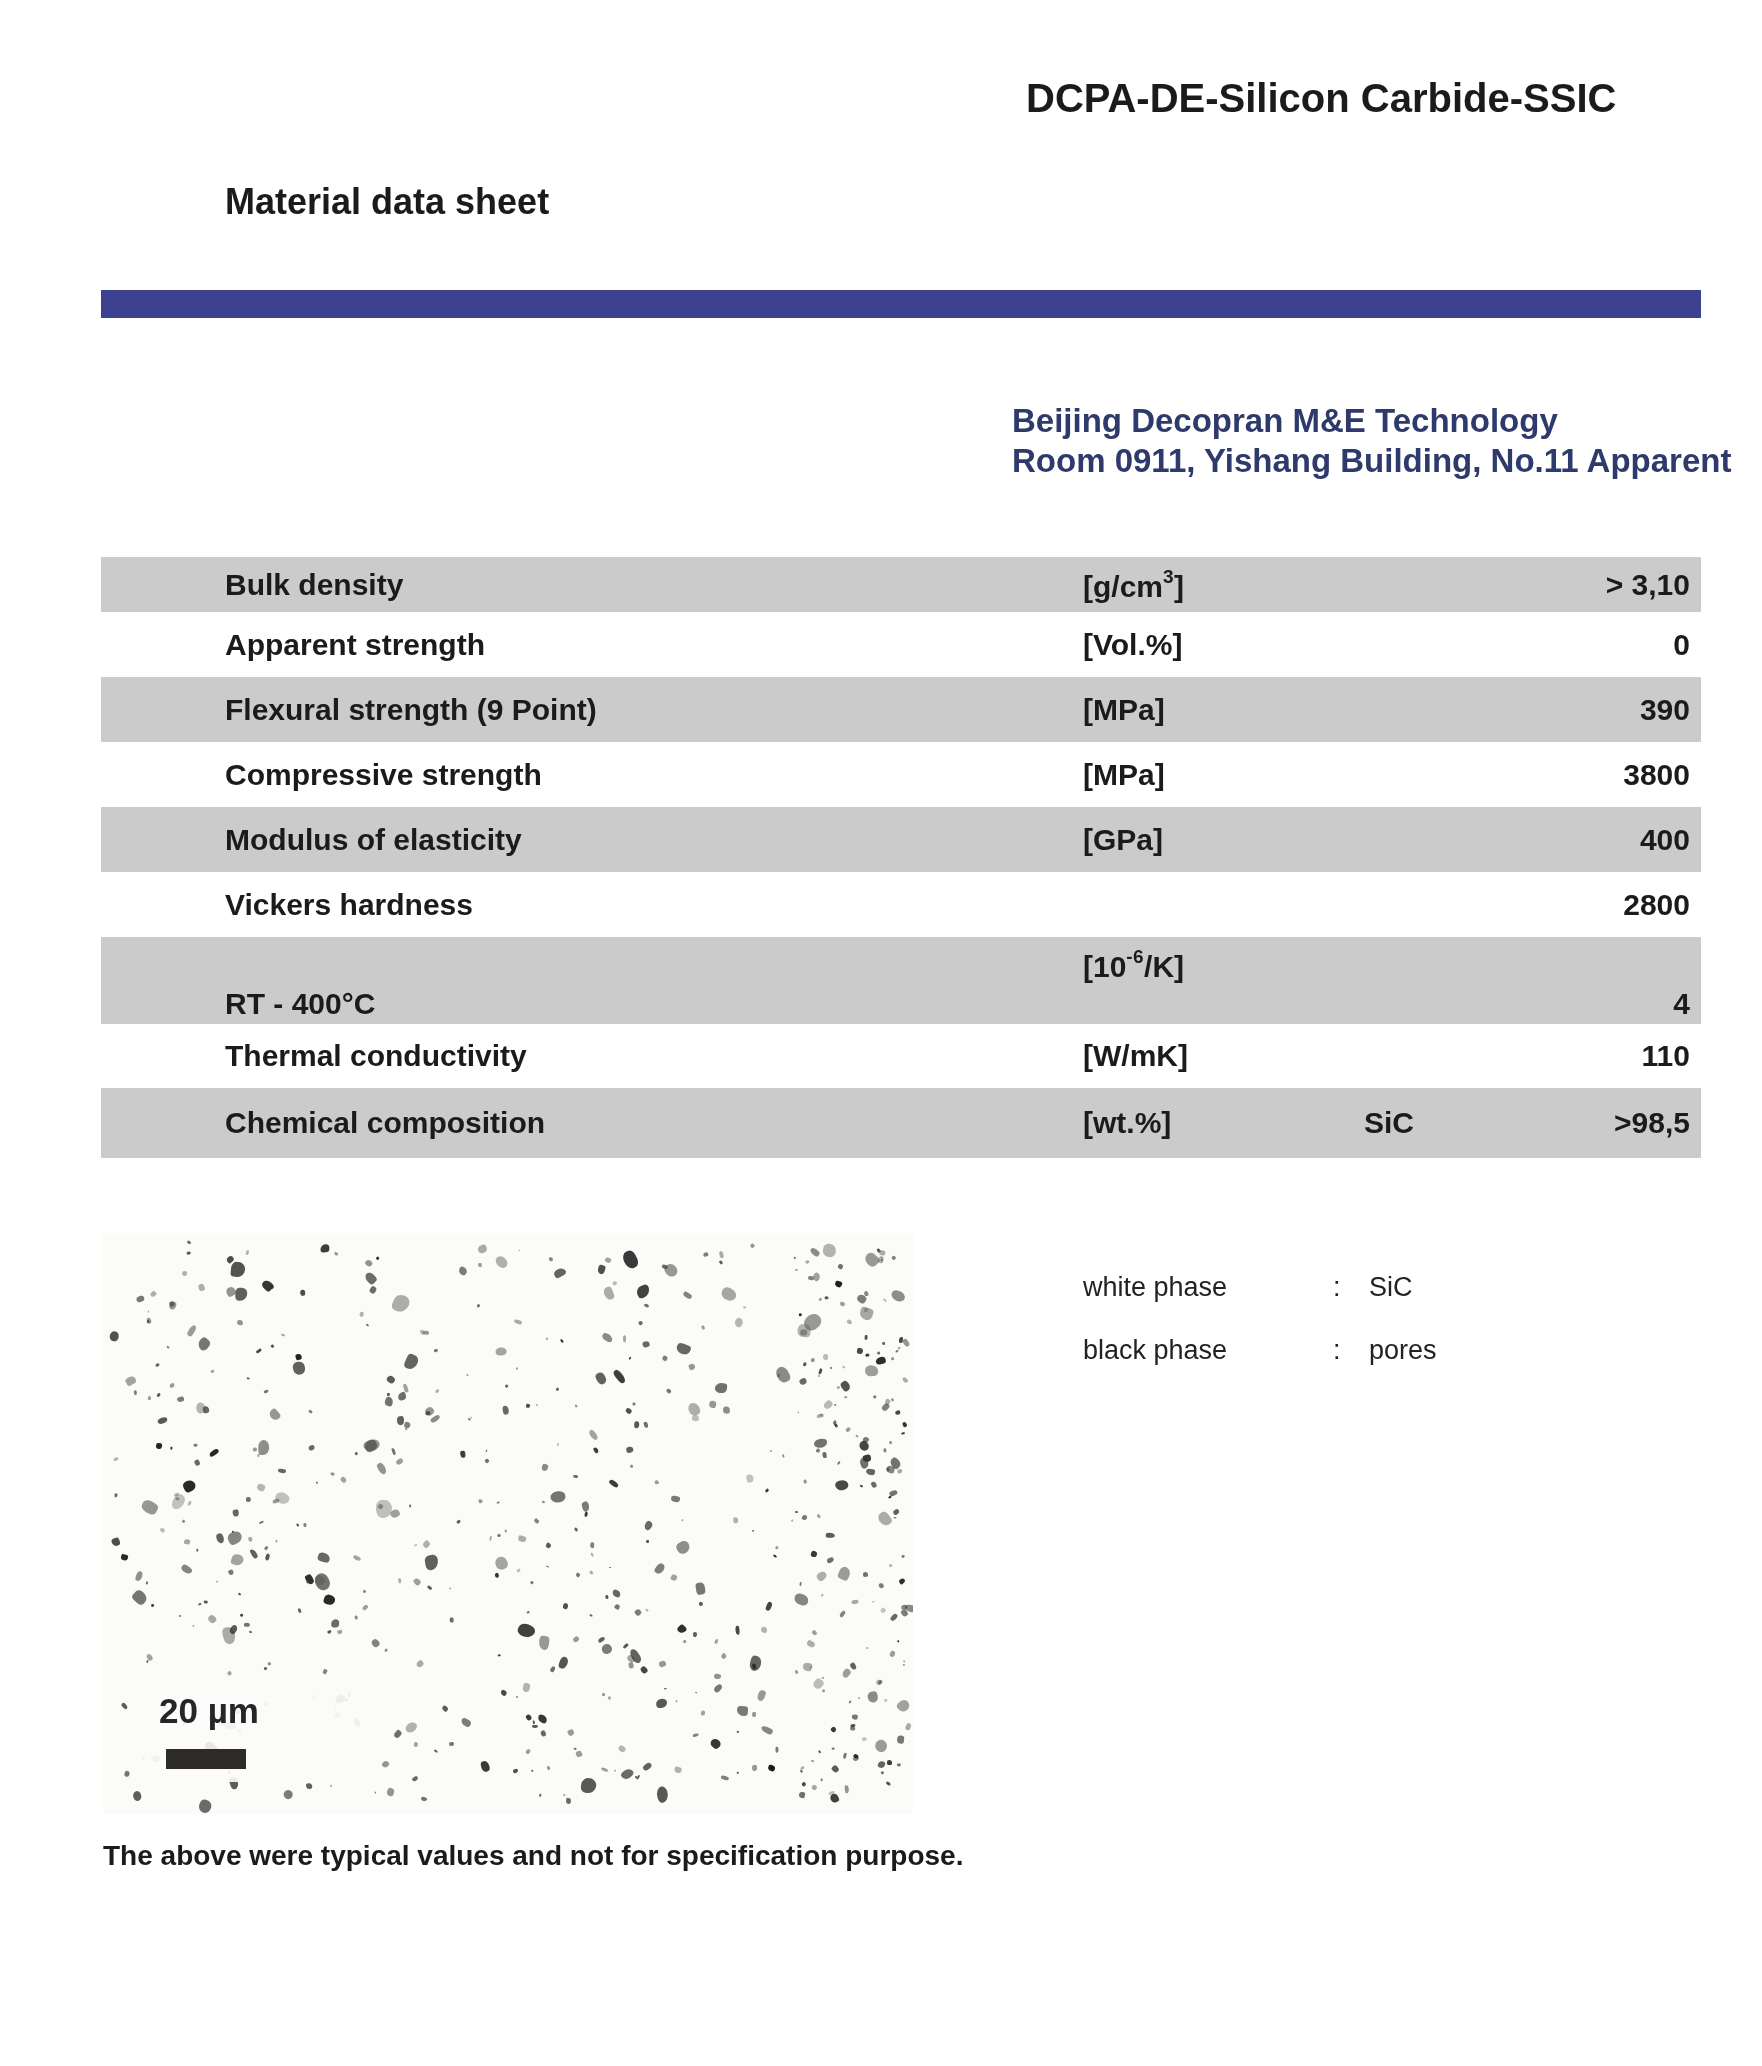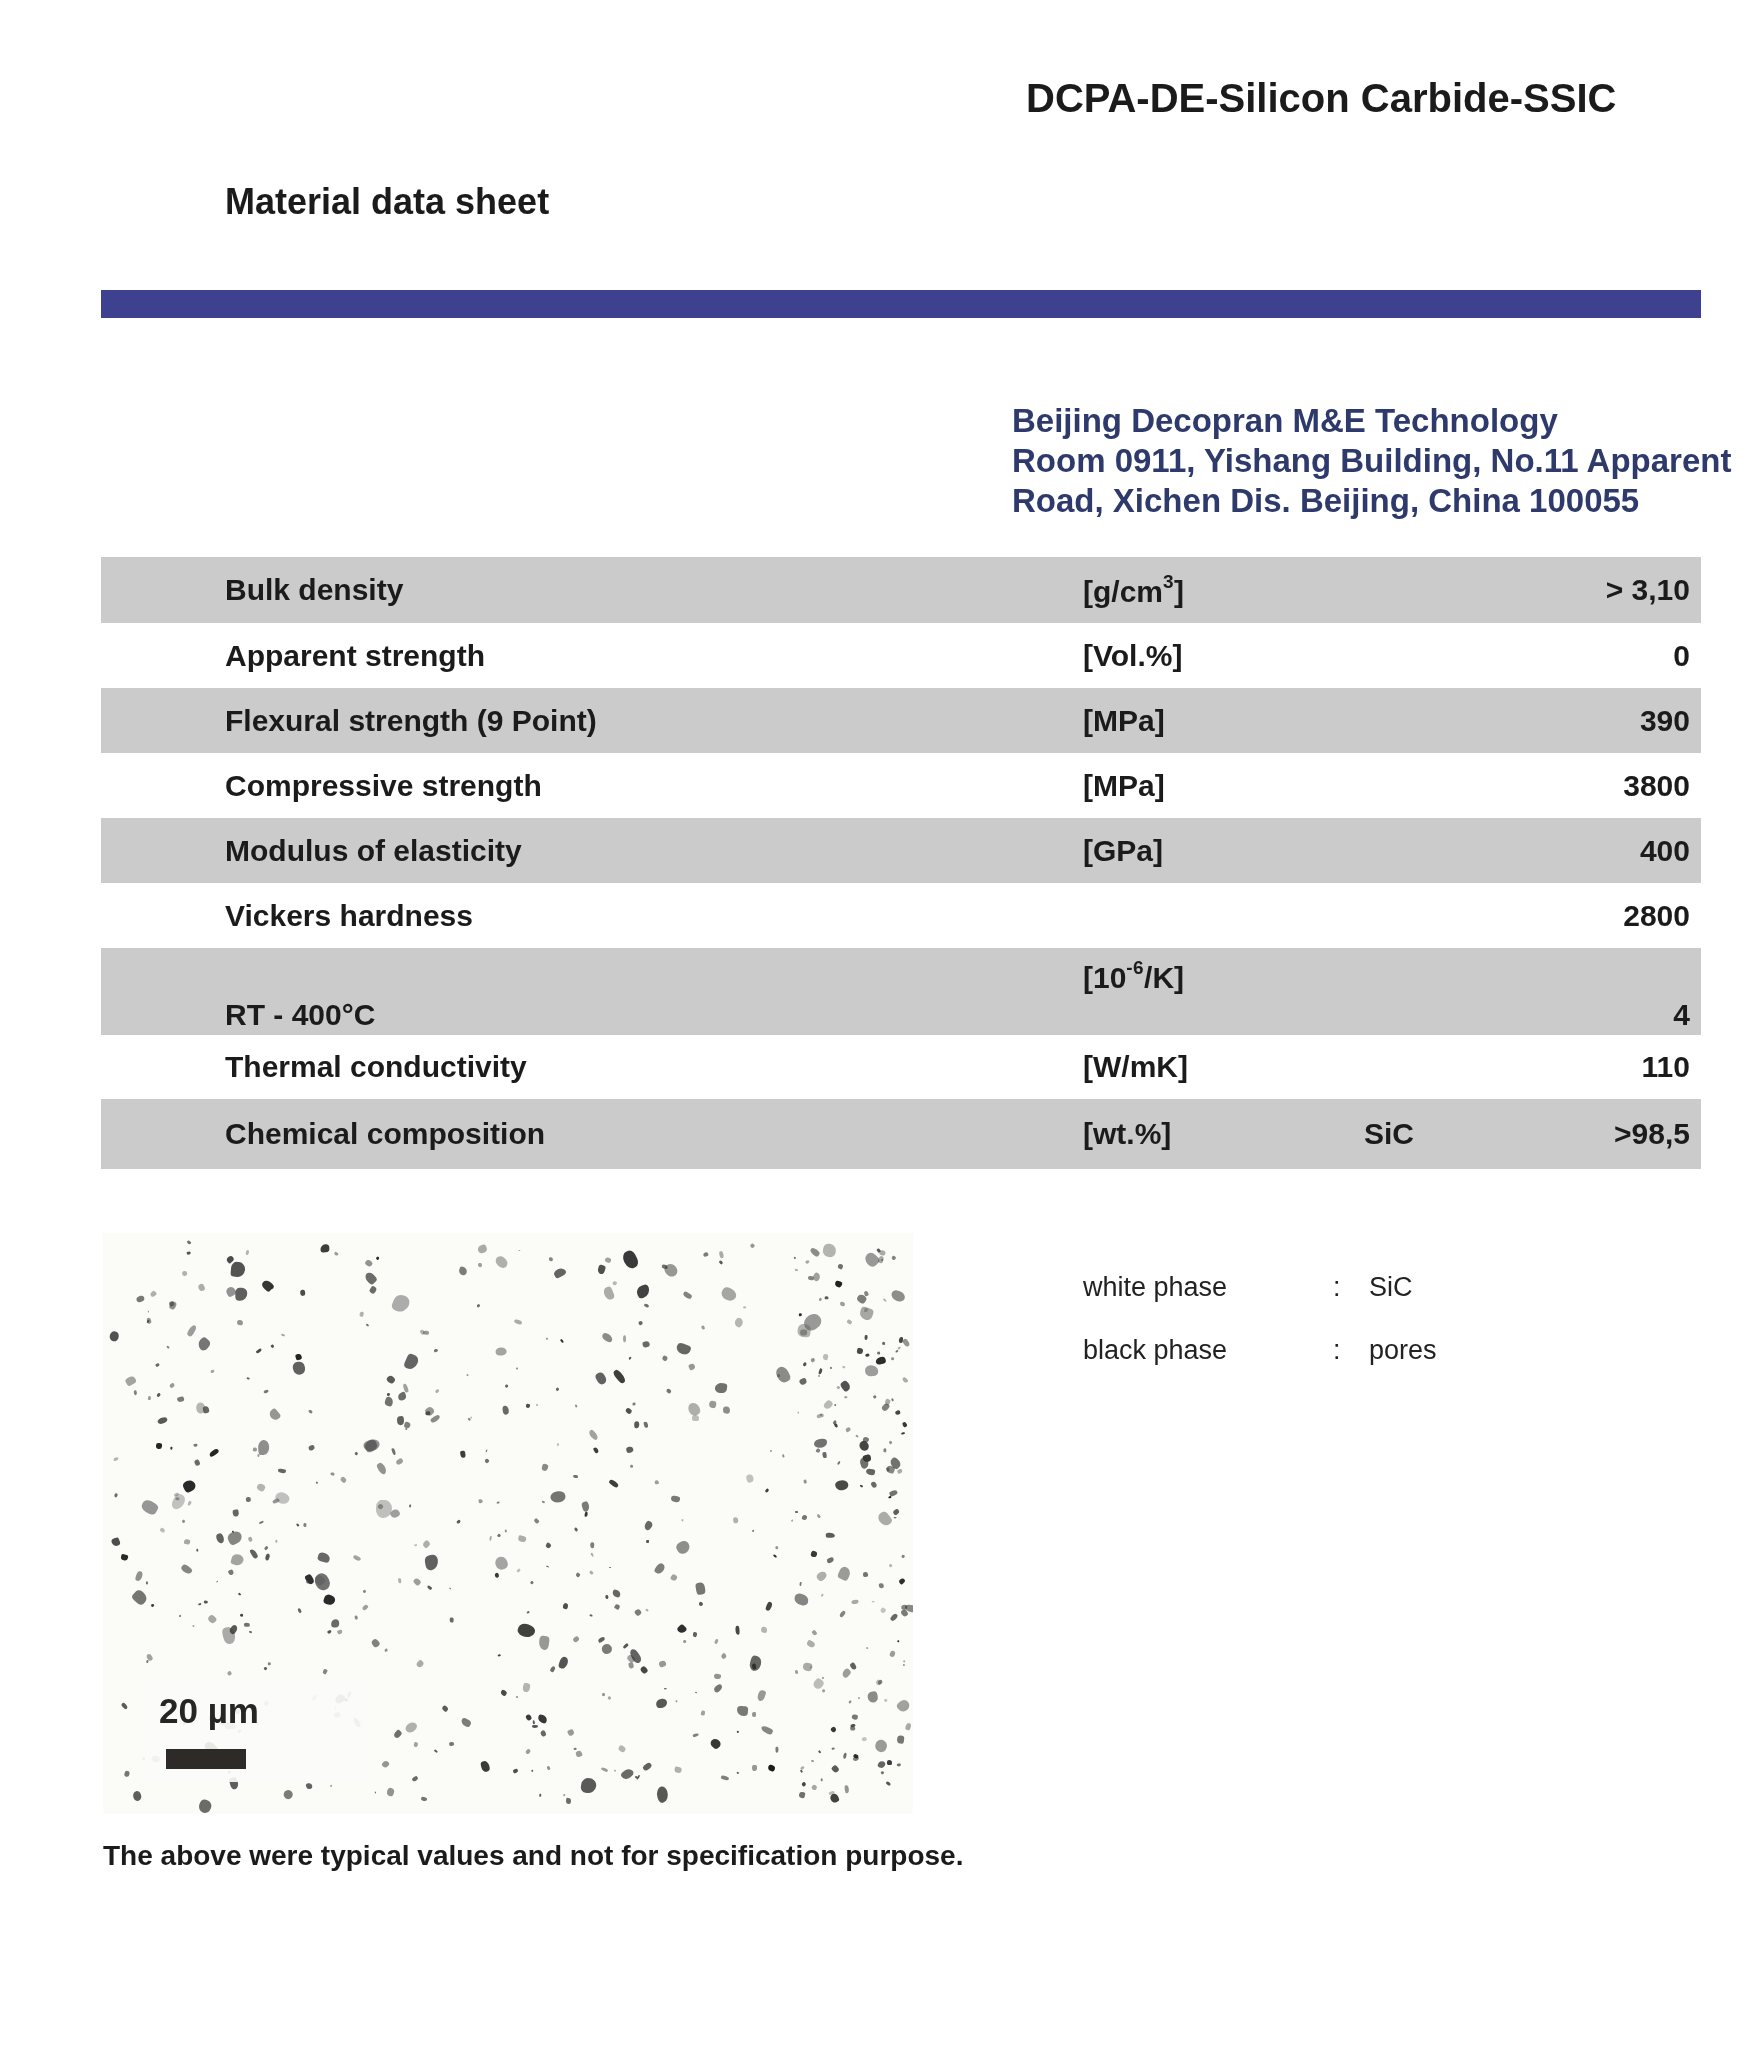--- a/index.html
+++ b/index.html
@@ -33,21 +33,21 @@
   
   .spec-table{position:absolute;left:101px;top:557px;width:1600px;}
   .trow{position:relative;width:100%;}
   .trow.gray{background:var(--row-gray);}
   .trow span{font-size:30px;font-weight:bold;white-space:nowrap;color:var(--text);}
   .c-label{position:absolute;left:124px;top:50%;transform:translateY(-50%);}
   .c-unit {position:absolute;left:982px;top:50%;transform:translateY(-50%);}
   .c-extra{position:absolute;left:1263px;top:50%;transform:translateY(-50%);}
   .c-value{position:absolute;right:11px;top:50%;transform:translateY(-50%);text-align:right;}
   .sup{font-size:19px !important;vertical-align:14px;letter-spacing:0.4px;}
-  .h160{height:66px}.h157{height:65px}.h158{height:65px}.h210{height:87px}.h155{height:64px}.h170{height:70px}
+  .h160{height:55px}.h157{height:65px}.h158{height:65px}.h210{height:87px}.h155{height:64px}.h170{height:70px}
   
   .t2 .c-label.l1{top:28px;}
   .t2 .c-label.l2{top:67px;}
   .t2 .c-unit{top:28px;}
   .t2 .c-value{top:67px;}
   
   .micrograph{
     position:absolute;left:103px;top:1233px;width:810px;height:581px;
     background:#FBFBF8;overflow:hidden;
   }
@@ -83,21 +83,20 @@
 
 <div class="page">
 
   <div class="doc-title">DCPA-DE-Silicon Carbide-SSIC</div>
   <div class="sheet-heading">Material data sheet</div>
   <div class="divider-bar"></div>
 
   <div class="address">
     <div>Beijing Decopran M&amp;E Technology</div>
     <div>Room 0911, Yishang Building, No.11 Apparent</div>
-    <div>Road, Xichen Dis. Beijing, China 100055</div>
   </div>
 
   <div class="spec-table">
 
     <div class="trow gray h160">
       <span class="c-label">Bulk density</span>
       <span class="c-unit"><span>[g/cm</span><span class="sup">3</span><span>]</span></span>
       <span class="c-value">&gt; 3,10</span>
     </div>
 

